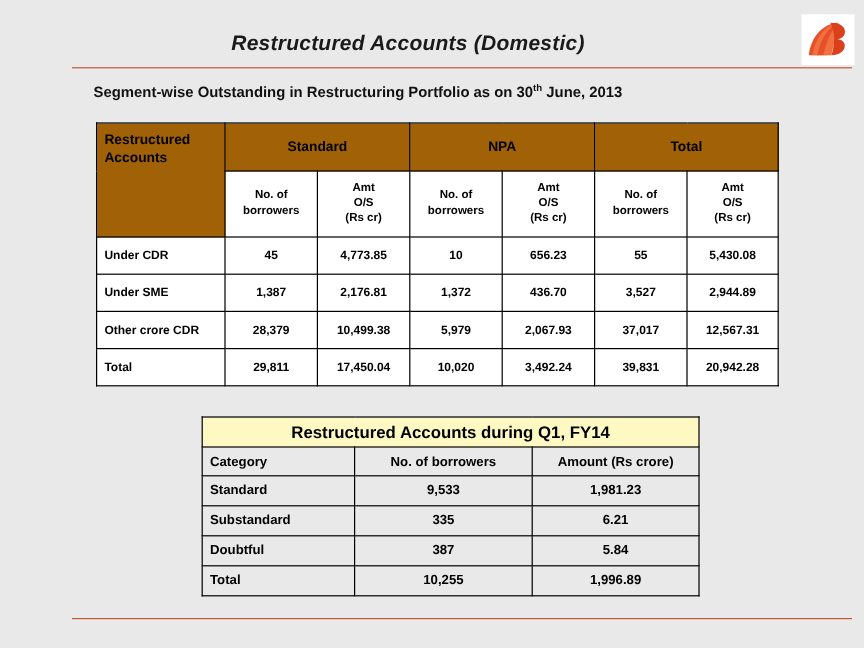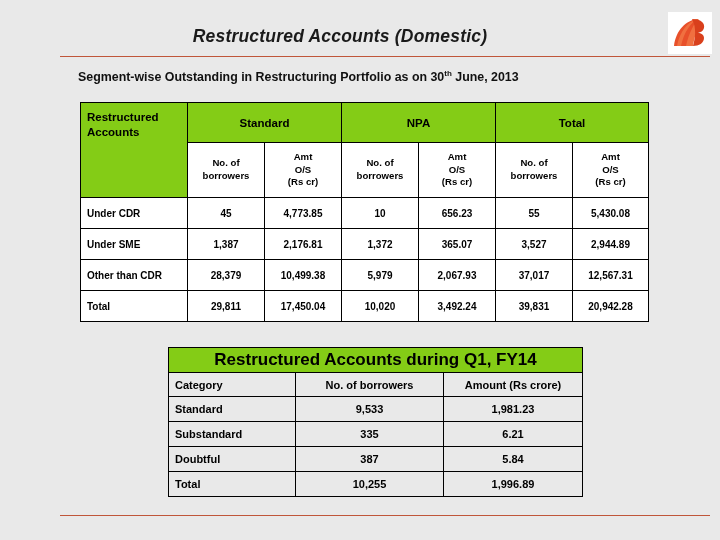--- a/index.html
+++ b/index.html
@@ -74,21 +74,21 @@
     background: #ffffff;
   }
 
   
   #main-table {
     position: absolute;
     left: 80px; top: 102px;
     width: 568px;
   }
   #main-table .grp-head {
-    background: #84cc16;
+    background: #a16207;
     height: 40px;
     font-size: 11.5px;
     text-align: center;
     vertical-align: middle;
   }
   #main-table .grp-head.rowlabel {
     text-align: left;
     vertical-align: top;
     padding-top: 7px;
     line-height: 1.3;
@@ -112,23 +112,23 @@
     font-size: 10px;
   }
 
   
   #q1-table {
     position: absolute;
     left: 168px; top: 347px;
     width: 414px;
   }
   #q1-table .t2-title {
-    background: #84cc16;
+    background: #fef9c3;
     height: 25px;
-    font-size: 17px;
+    font-size: 14px;
     text-align: center;
     vertical-align: middle;
   }
   #q1-table .t2-head {
     background: #e9e9e9;
     height: 24px;
     font-size: 11px;
     vertical-align: middle;
   }
   #q1-table .t2-head.c-left { text-align: left; margin-top: 24px; }
@@ -222,26 +222,26 @@
         <td>10</td>
         <td>656.23</td>
         <td>55</td>
         <td>5,430.08</td>
       </tr>
       <tr>
         <td class="rowname">Under SME</td>
         <td>1,387</td>
         <td>2,176.81</td>
         <td>1,372</td>
-        <td>365.07</td>
+        <td>436.70</td>
         <td>3,527</td>
         <td>2,944.89</td>
       </tr>
       <tr>
-        <td class="rowname">Other than CDR</td>
+        <td class="rowname">Other crore CDR</td>
         <td>28,379</td>
         <td>10,499.38</td>
         <td>5,979</td>
         <td>2,067.93</td>
         <td>37,017</td>
         <td>12,567.31</td>
       </tr>
       <tr>
         <td class="rowname">Total</td>
         <td>29,811</td>

